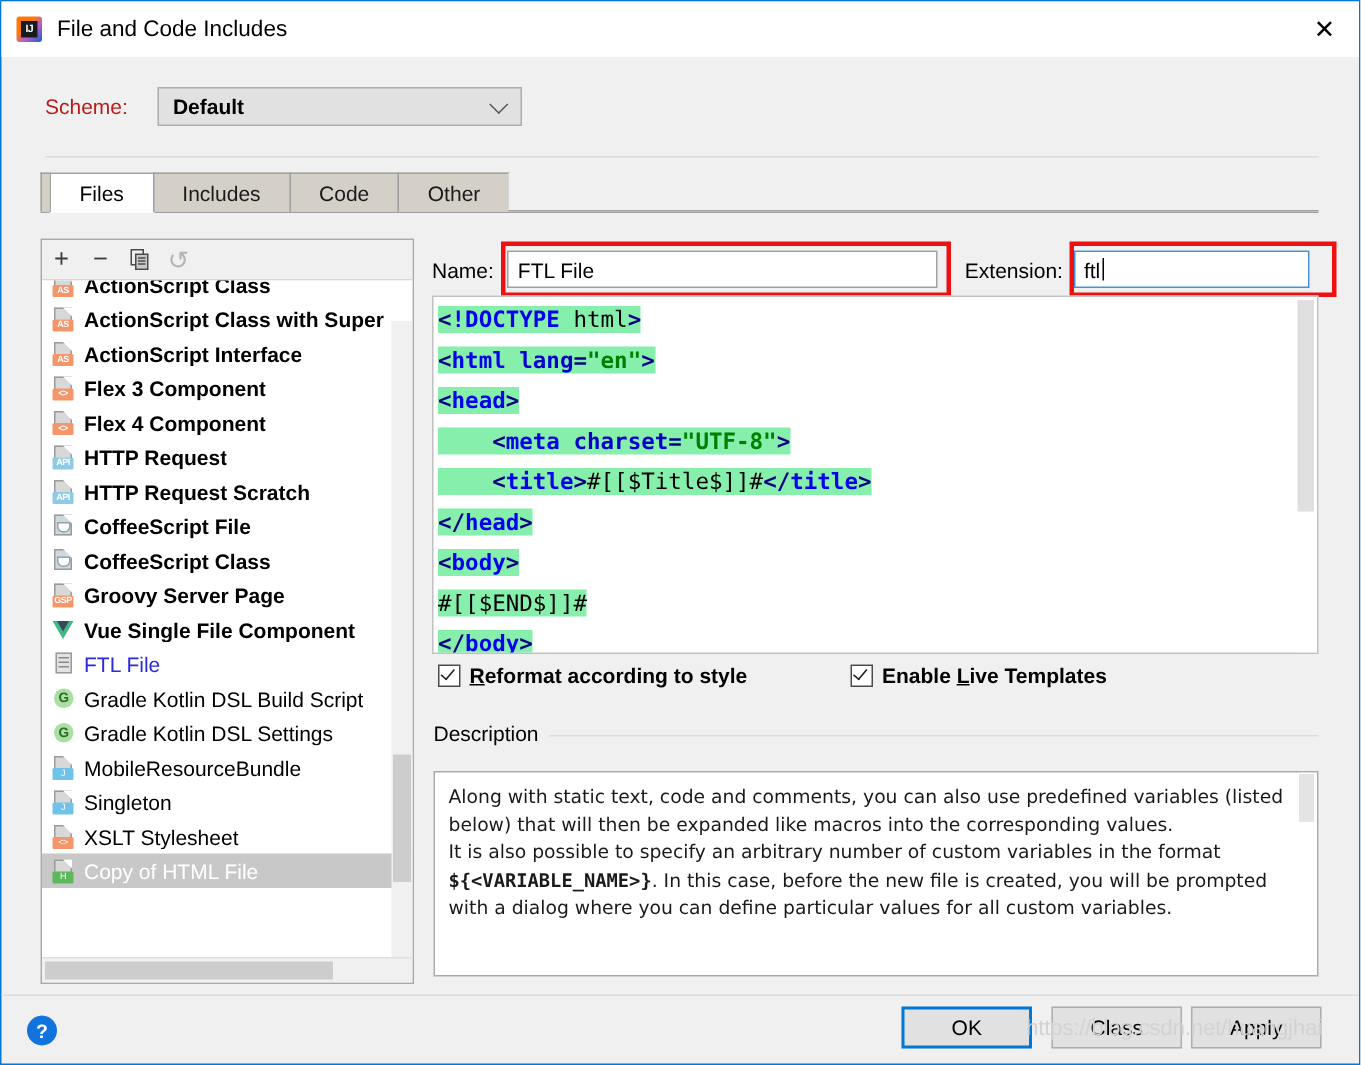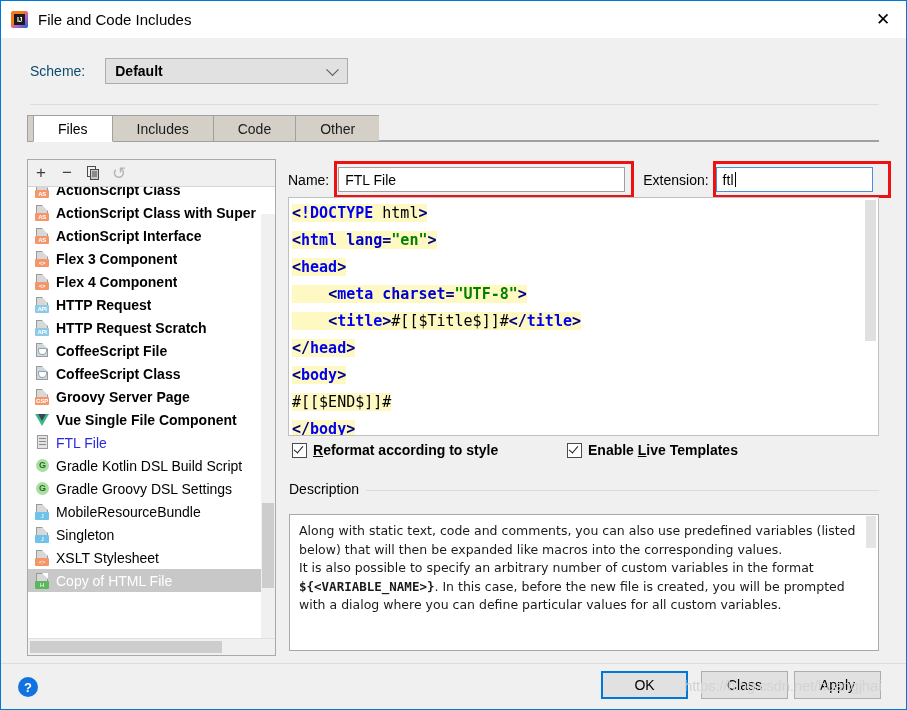--- a/index.html
+++ b/index.html
@@ -51,21 +51,21 @@
     display: flex; align-items: center; justify-content: center;
     color: #000; font-size: 17px; font-weight: 300;
     cursor: default;
   }
 
   
   .scheme-row {
     position: absolute; left: 29px; top: 57px;
     display: flex; align-items: center;
   }
-  .scheme-label { font-size: 14px; color: #0c4a6e; }
+  .scheme-label { font-size: 14px; color: #b91c1c; }
   .scheme-combo {
     margin-left: 20px;
     width: 243px; height: 26px;
     background: #e1e1e1;
     border: 1px solid #adadad;
     box-sizing: border-box;
     display: flex; align-items: center;
     position: relative;
   }
   .scheme-combo .val {
@@ -85,21 +85,21 @@
 
   
   .tabstrip {
     position: absolute; left: 26px; top: 114px;
     width: 852px; height: 27px;
     display: flex; align-items: flex-end;
     border-bottom: 1px solid #a0a0a0;
     box-sizing: border-box;
   }
   .tab {
-    height: 26px; padding: 0 24px;
+    height: 26px; padding: 0 19px;
     display: flex; align-items: center;
     font-size: 14px; color: #1a1a1a;
     background: #d4d0c8;
     border: 1px solid #a0a0a0;
     border-bottom: none;
     margin-right: -1px;
     box-sizing: border-box;
   }
   .tab.active {
     background: #ffffff;
@@ -324,21 +324,21 @@
   }
   .code {
     position: absolute; left: 0; top: 0;
     padding: 2px 0 0 3px;
     font-family: "DejaVu Sans Mono", monospace;
     font-size: 15px;
     line-height: 27px;
     white-space: pre;
   }
   .code .ln { display: block; height: 27px; }
-  .code .hl { background: #fef9c3; }
+  .code .hl { background: #86efac; }
   .t-tag   { color: #000080; font-weight: bold; }
   .t-name  { color: #0000ee; font-weight: bold; }
   .t-attr  { color: #0000cc; font-weight: bold; }
   .t-val   { color: #008000; font-weight: bold; }
   .t-plain { color: #000000; }
   .ed-vscroll {
     position: absolute; right: 0; top: 0;
     width: 14px; height: 100%;
     background: #ffffff;
   }
@@ -588,21 +588,21 @@
           <div class="list-item">
             <span class="gradle-icon">
               <span class="circ">G</span>
             </span>
             <span class="li-label">Gradle Kotlin DSL Build Script</span>
           </div>
           <div class="list-item">
             <span class="gradle-icon">
               <span class="circ">G</span>
             </span>
-            <span class="li-label">Gradle Groovy DSL Settings</span>
+            <span class="li-label">Gradle Kotlin DSL Settings</span>
           </div>
           <div class="list-item">
             <span class="ficon">
               <span class="page"></span>
               <span class="fold"></span>
               <span class="badge badge-j">J</span>
             </span>
             <span class="li-label">MobileResourceBundle</span>
           </div>
           <div class="list-item">

